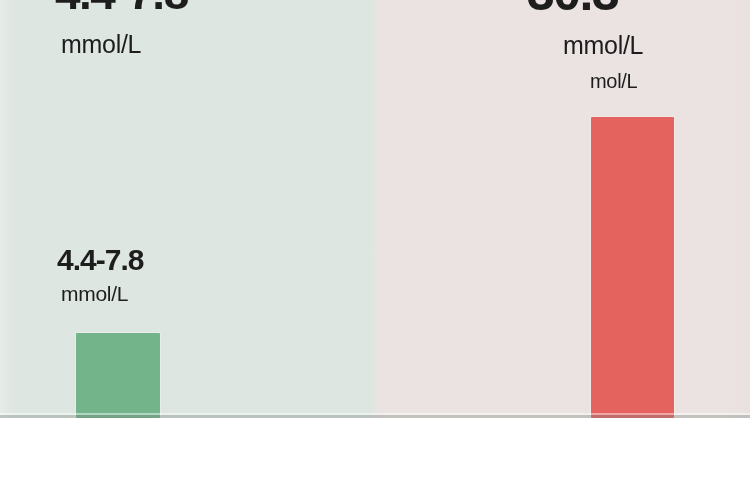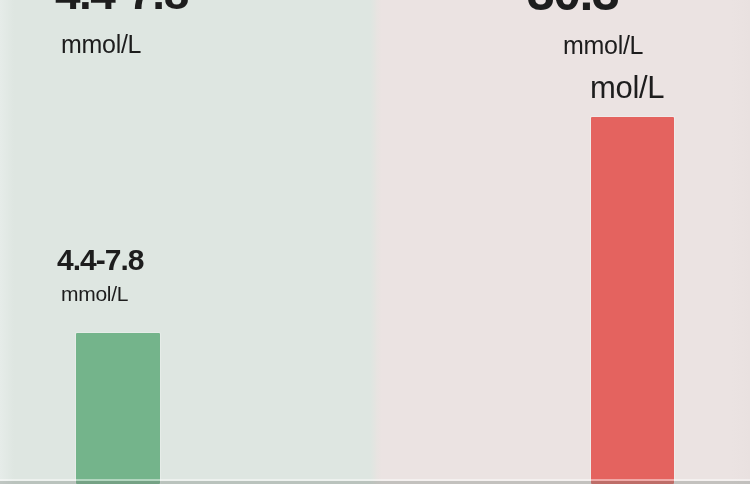--- a/index.html
+++ b/index.html
@@ -3,21 +3,21 @@
 <meta charset="utf-8">
 <style>
   html, body {
     margin: 0;
     padding: 0;
     background: #ffffff;
   }
   #stage {
     position: relative;
     width: 750px;
-    height: 484px;
+    height: 418px;
     overflow: hidden;
     font-family: "Liberation Sans", "DejaVu Sans", sans-serif;
     background: #e3e9e5;
   }
   
   .panel {
     position: absolute;
     top: 0;
     bottom: 0;
   }
@@ -115,21 +115,21 @@
     font-size: 21px;
     font-weight: 400;
     letter-spacing: -0.3px;
   }
 
   
   #left-top-value  { left: 55px;  top: -34px; }
   #left-top-unit   { left: 61px;  top: 30px;  }
   #right-top-value { left: 527px; top: -36px; font-size: 50px; }
   #right-top-unit  { left: 563px; top: 31px;  }
-  #right-top-unit2 { left: 590px; top: 70px;  font-size: 31px; }
+  #right-top-unit2 { left: 590px; top: 70px;  font-size: 20px; }
 
   #left-bar-value  { left: 57px;  top: 243px; }
   #left-bar-unit   { left: 61px;  top: 282px; }
 </style>
 </head>
 <body>
 
 <div id="stage">
 
   <div class="panel panel-left"></div>

